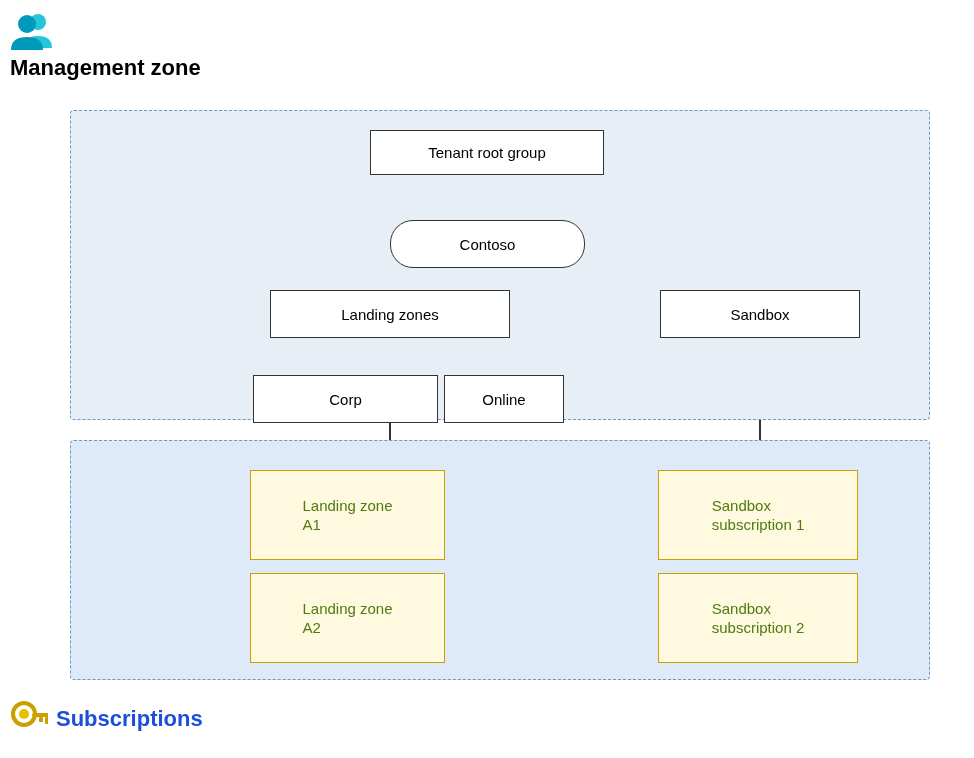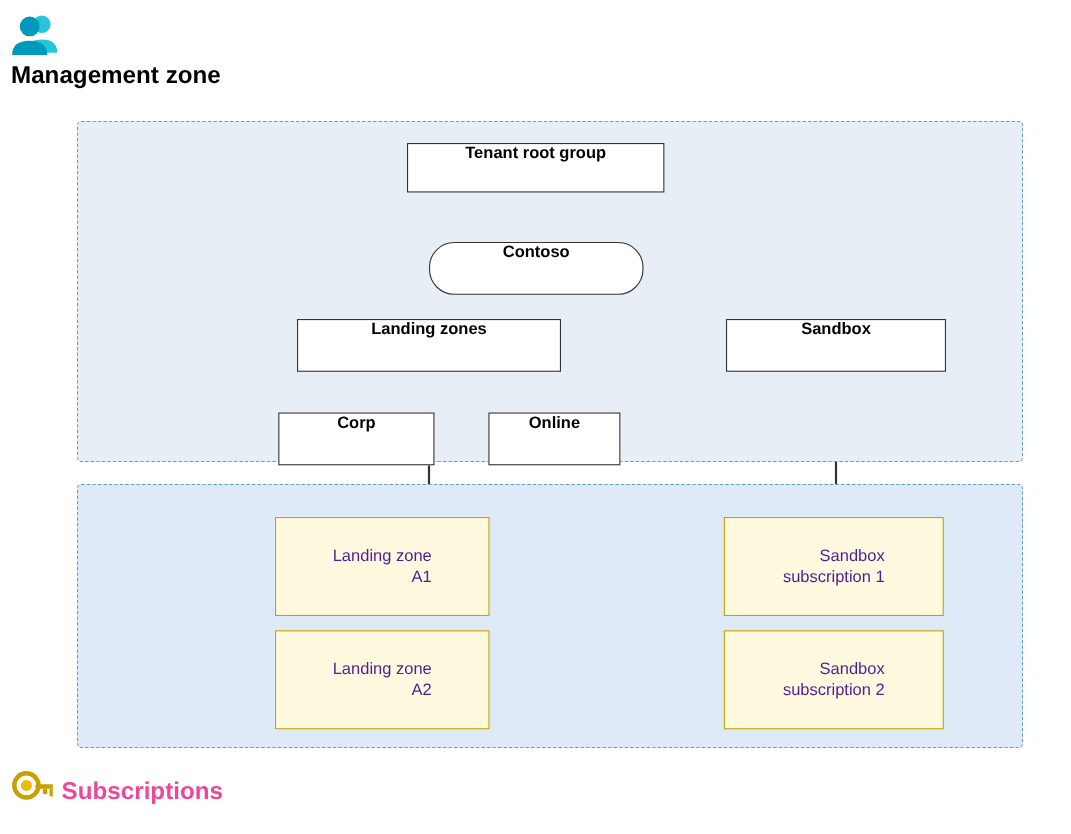--- a/index.html
+++ b/index.html
@@ -56,49 +56,49 @@
       border-radius: 4px;
     }
 
     
     .sub-label {
       position: absolute;
       top: 700px;
       left: 10px;
       font-size: 22px;
       font-weight: bold;
-      color: #ec4899;
+      color: #1d4ed8;
       display: flex;
       align-items: center;
       gap: 8px;
     }
 
     
     .box {
       position: absolute;
       background: #fff;
       border: 1.5px solid #333;
       display: flex;
+      align-items: center;
       justify-content: center;
       text-align: center;
       font-size: 15px;
       color: #000;
-      font-weight: bold;
     }
 
     .box-yellow {
       position: absolute;
       background: #fff9e0;
       border: 1.5px solid #c8a000;
       display: flex;
       align-items: center;
       justify-content: center;
-      text-align: right;
+      text-align: left;
       font-size: 15px;
-      color: #4c1d95;
+      color: #4d7c0f;
     }
 
     
     .connectors {
       position: absolute;
       top: 0;
       left: 0;
       width: 974px;
       height: 758px;
       pointer-events: none;
@@ -158,21 +158,21 @@
 </div>
 
 <div class="box" style="left:270px; top:290px; width:240px; height:48px;">
   <span>Landing zones</span>
 </div>
 
 <div class="box" style="left:660px; top:290px; width:200px; height:48px;">
   <span>Sandbox</span>
 </div>
 
-<div class="box" style="left:253px; top:375px; width:142px; height:48px;">
+<div class="box" style="left:253px; top:375px; width:185px; height:48px;">
   <span>Corp</span>
 </div>
 
 <div class="box" style="left:444px; top:375px; width:120px; height:48px;">
   <span>Online</span>
 </div>
 
 <div class="box-yellow" style="left:250px; top:470px; width:195px; height:90px; line-height:1.3;">
   <span style="white-space:pre-line;">Landing zone
 A1</span>

